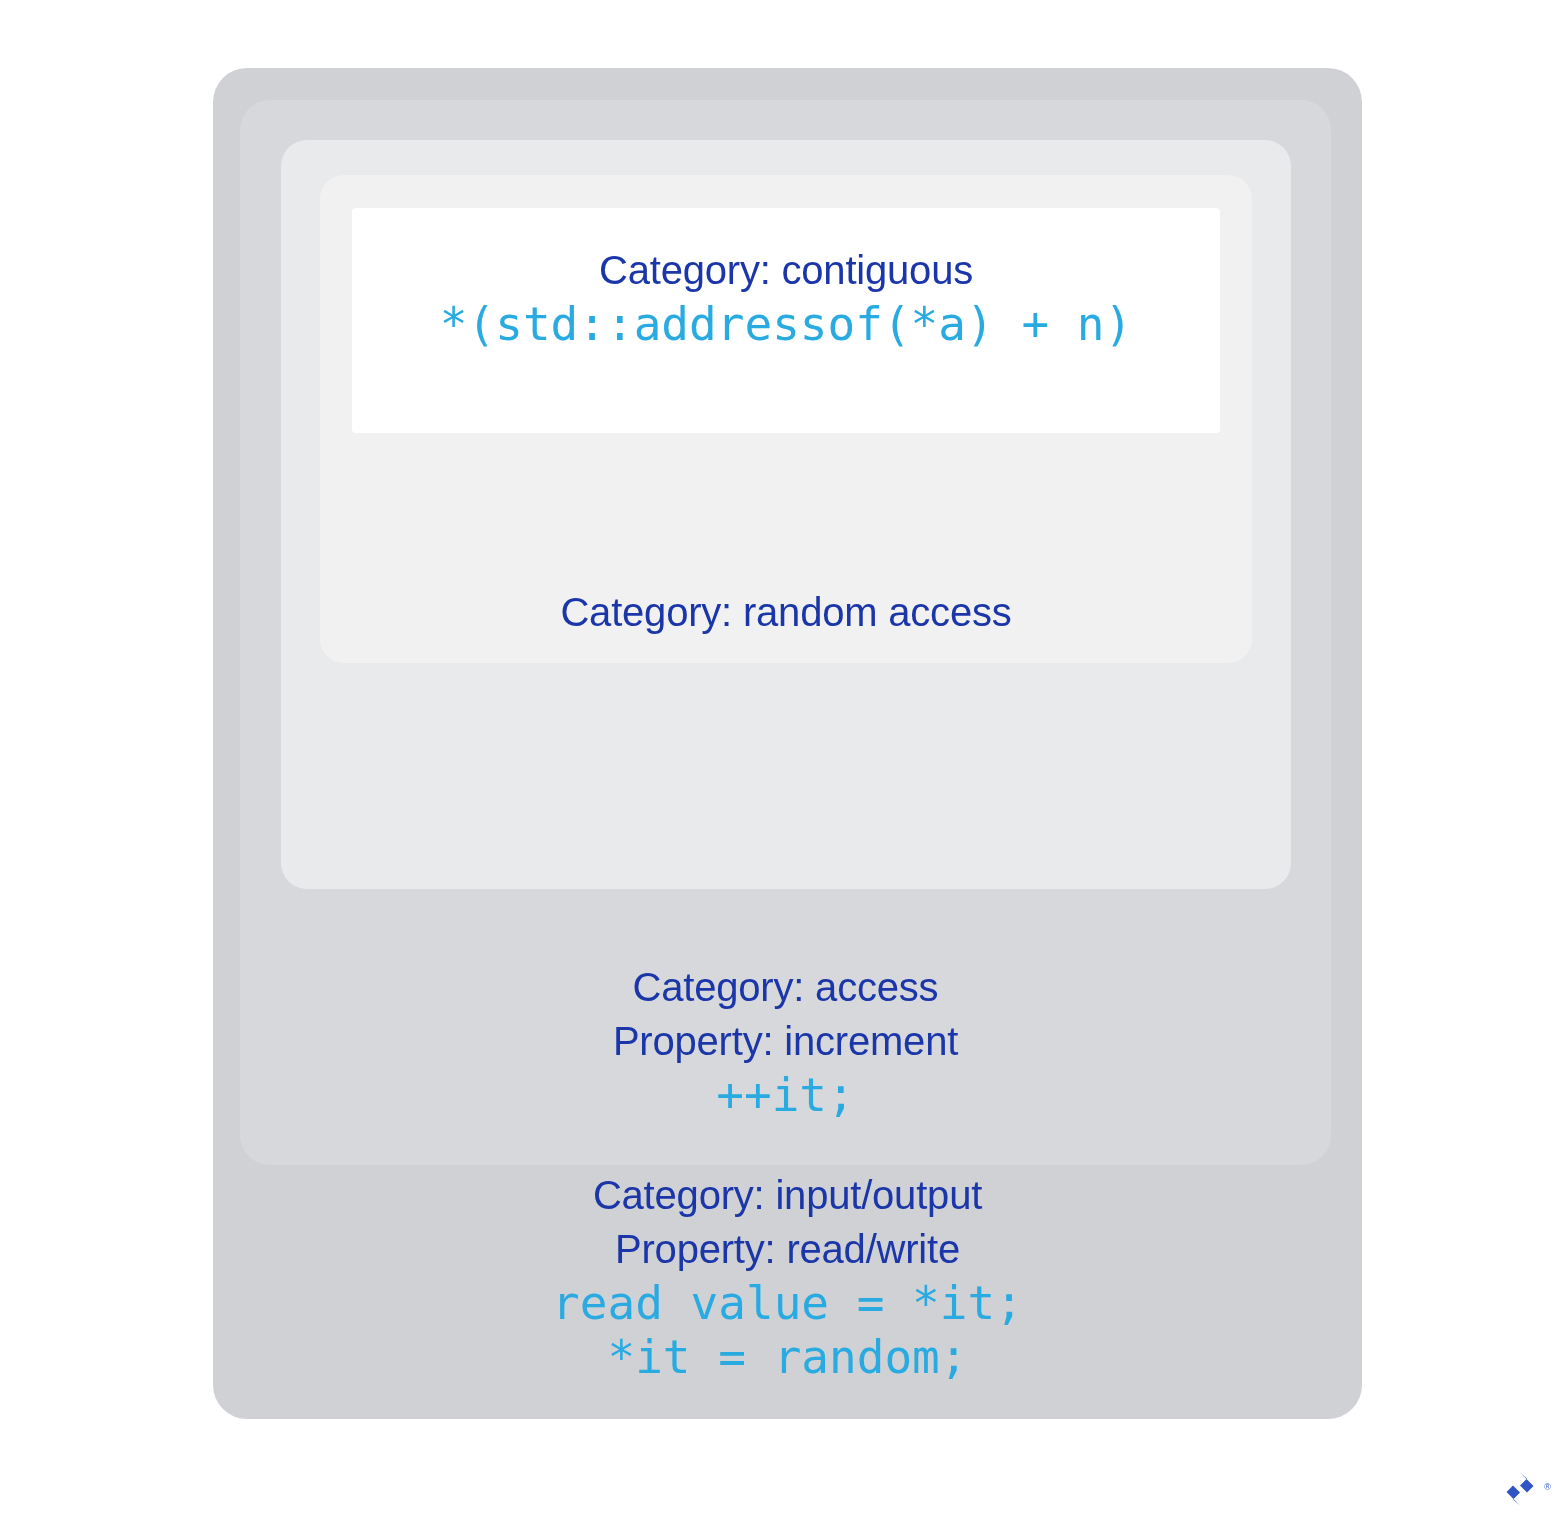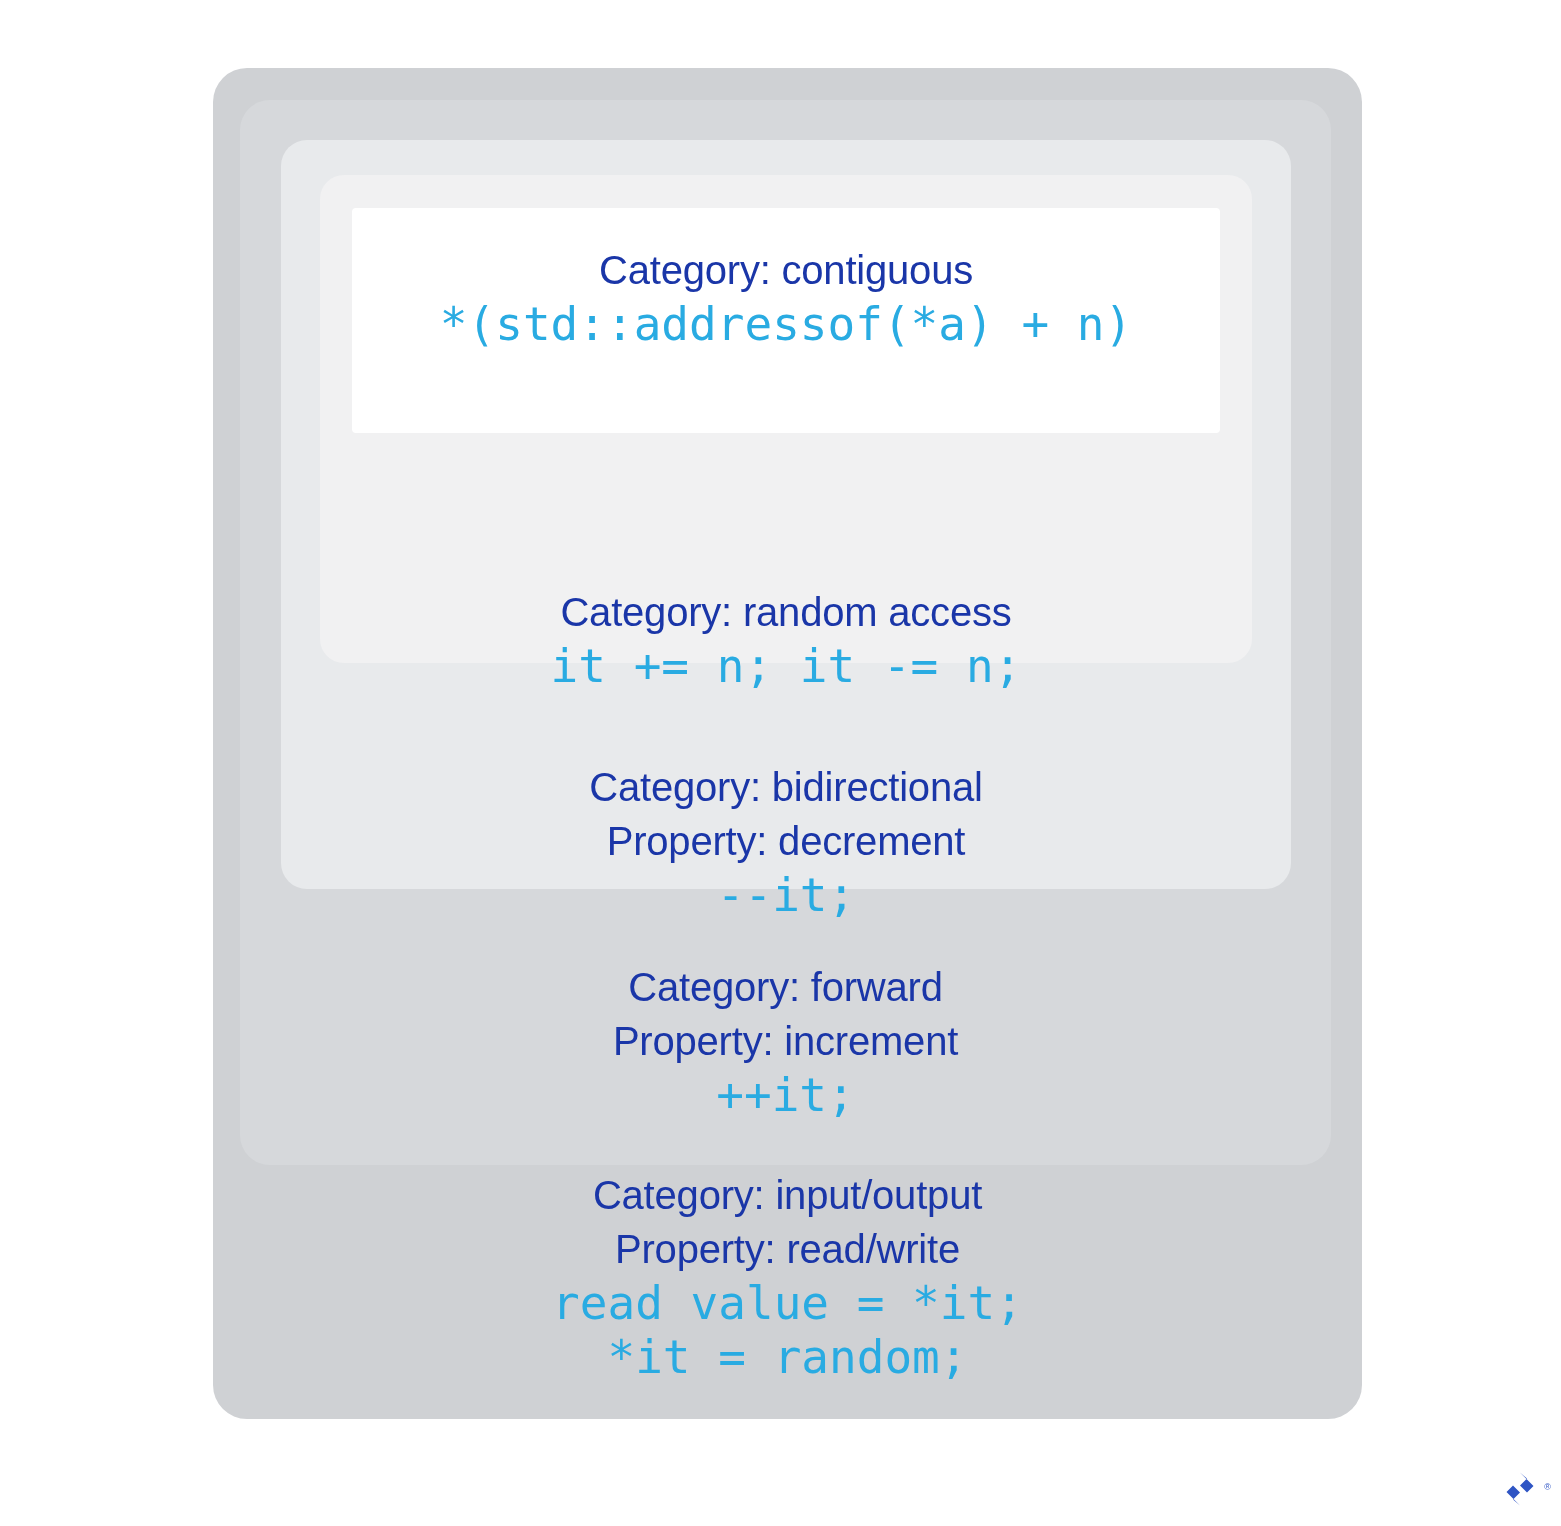--- a/index.html
+++ b/index.html
@@ -115,38 +115,32 @@
   <div class="entry" id="entry-1">
     <div class="line-category">Category: input/output</div>
     <div class="line-property">Property: read/write</div>
     <div class="line-code">read value = *it;</div>
     <div class="line-code">*it = random;</div>
   </div>
 
   <div class="layer" id="layer-2">
 
     <div class="entry" id="entry-2">
-      <div class="line-category">Category: forward</div>
+      <div class="line-category">Category: access</div>
       <div class="line-property">Property: increment</div>
       <div class="line-code">++it;</div>
     </div>
 
     <div class="layer" id="layer-3">
 
-      <div class="entry" id="entry-3">
-        <div class="line-category">Category: bidirectional</div>
-        <div class="line-property">Property: decrement</div>
-        <div class="line-code">--it;</div>
-      </div>
 
       <div class="layer" id="layer-4">
 
         <div class="entry" id="entry-4">
           <div class="line-category">Category: random access</div>
-          <div class="line-code">it += n; it -= n;</div>
         </div>
 
         <div class="layer" id="layer-5">
 
           <div class="entry" id="entry-5">
             <div class="line-category">Category: contiguous</div>
             <div class="line-code">*(std::addressof(*a) + n)</div>
           </div>
 
         </div>

